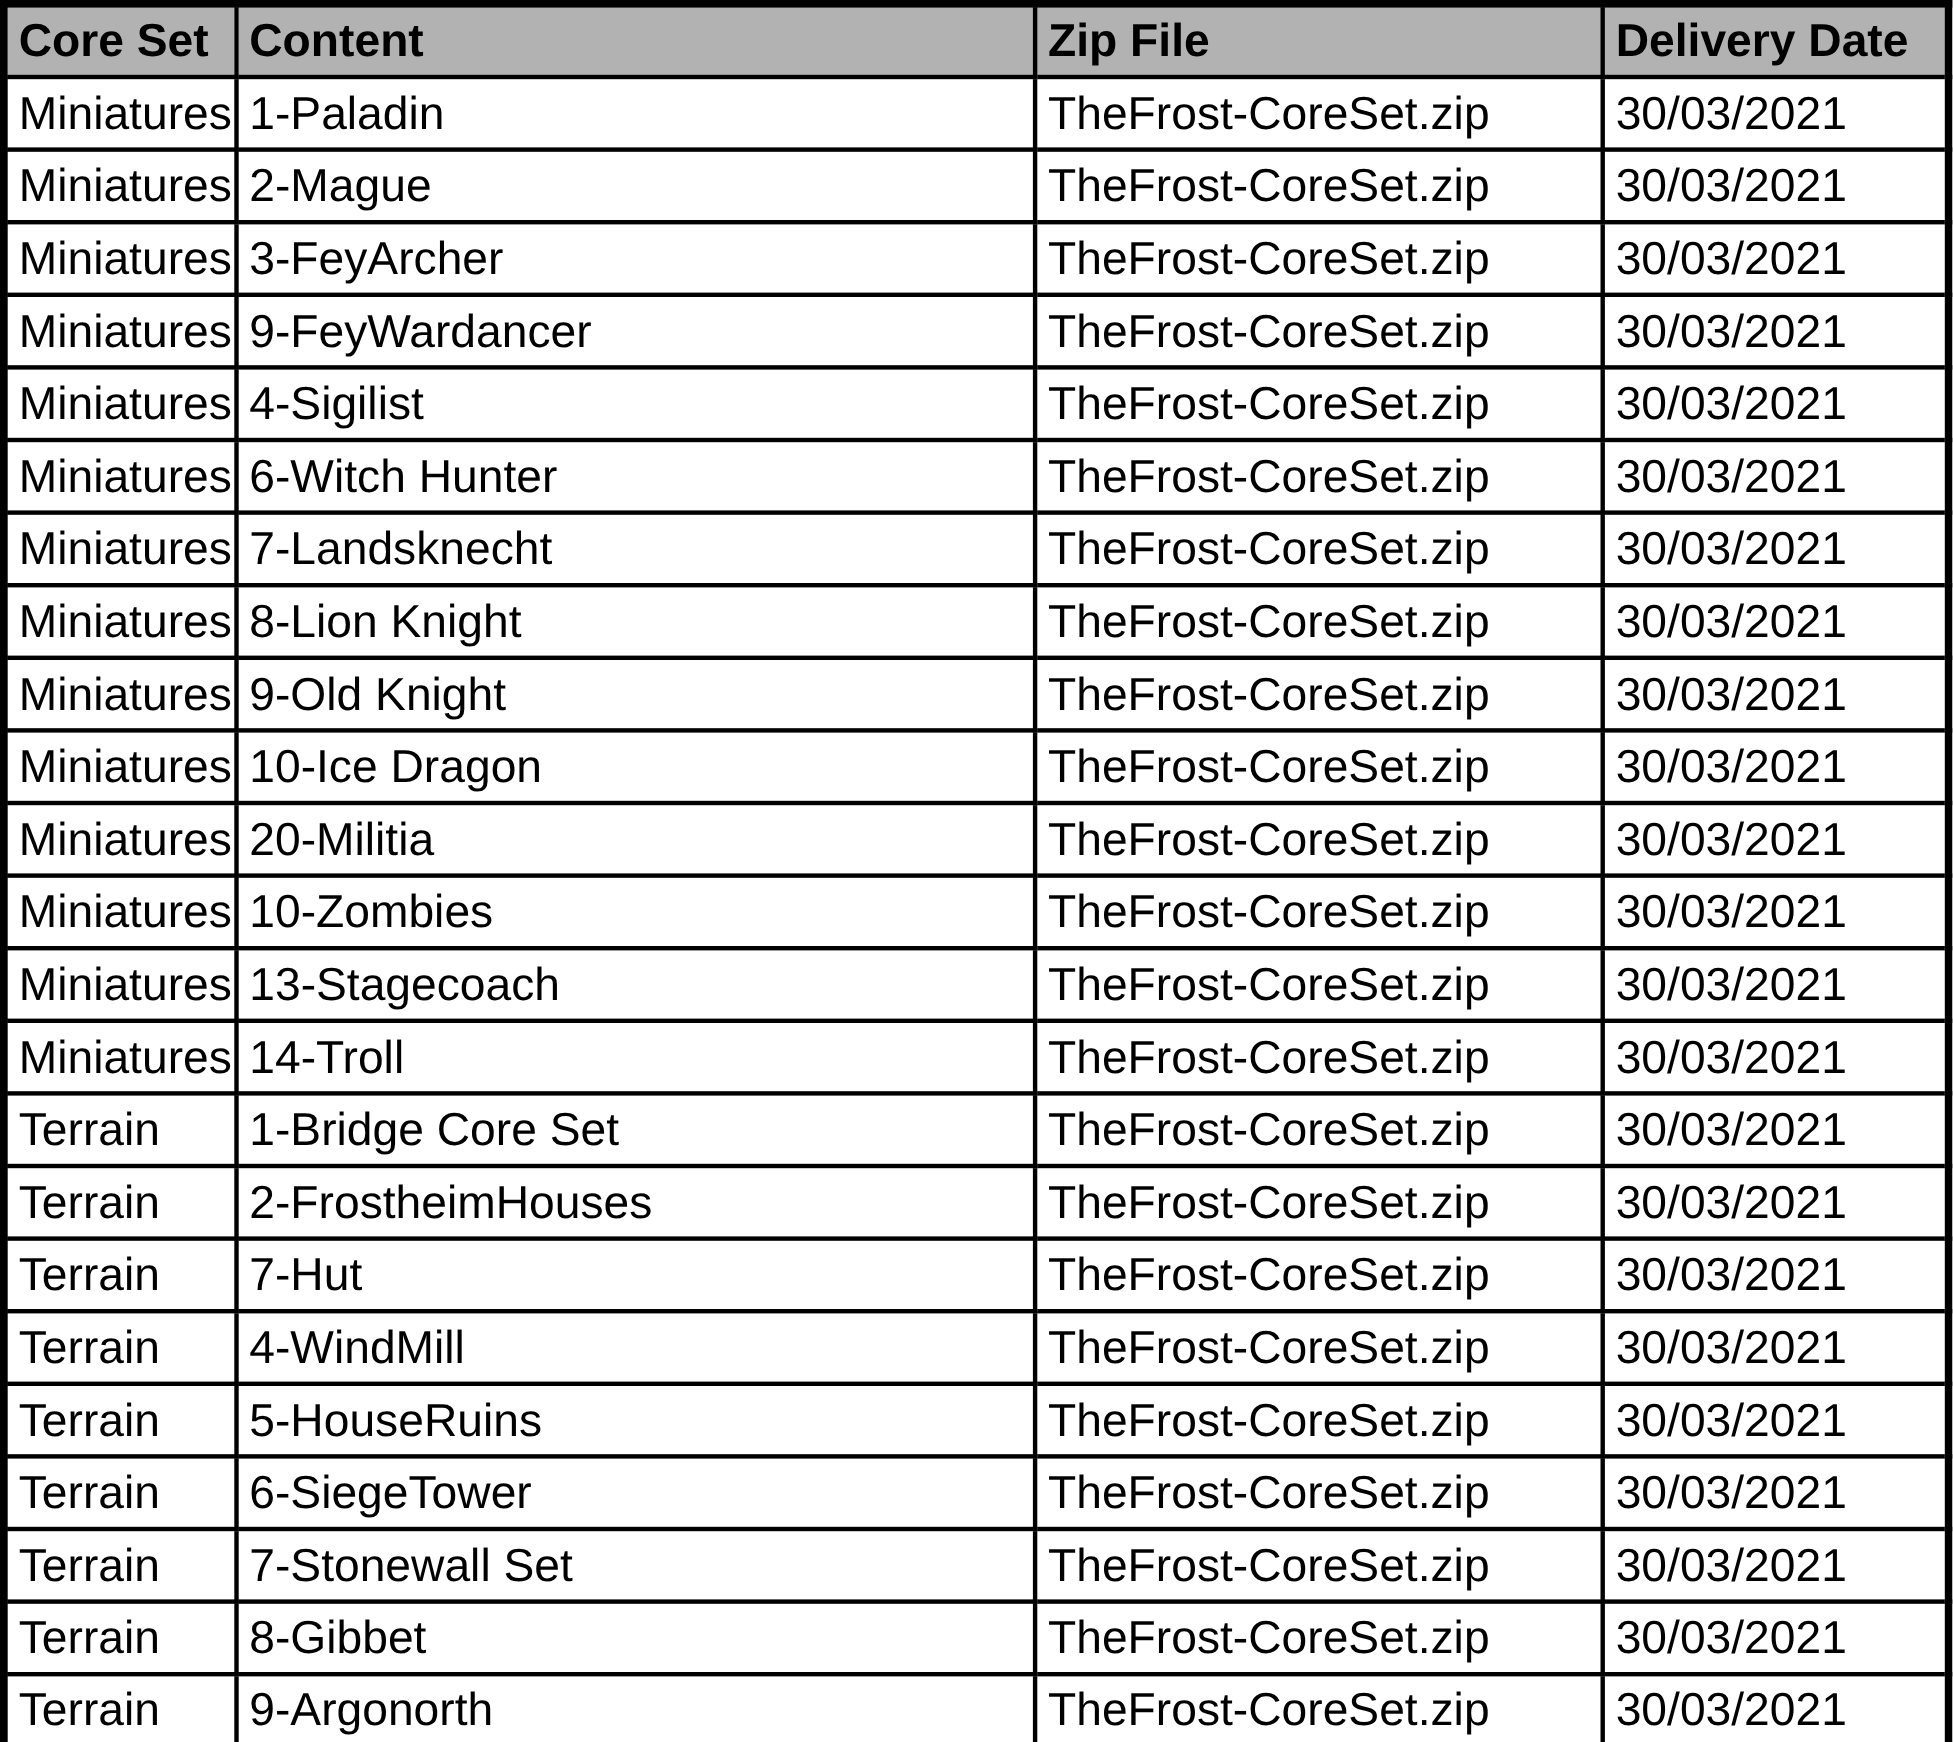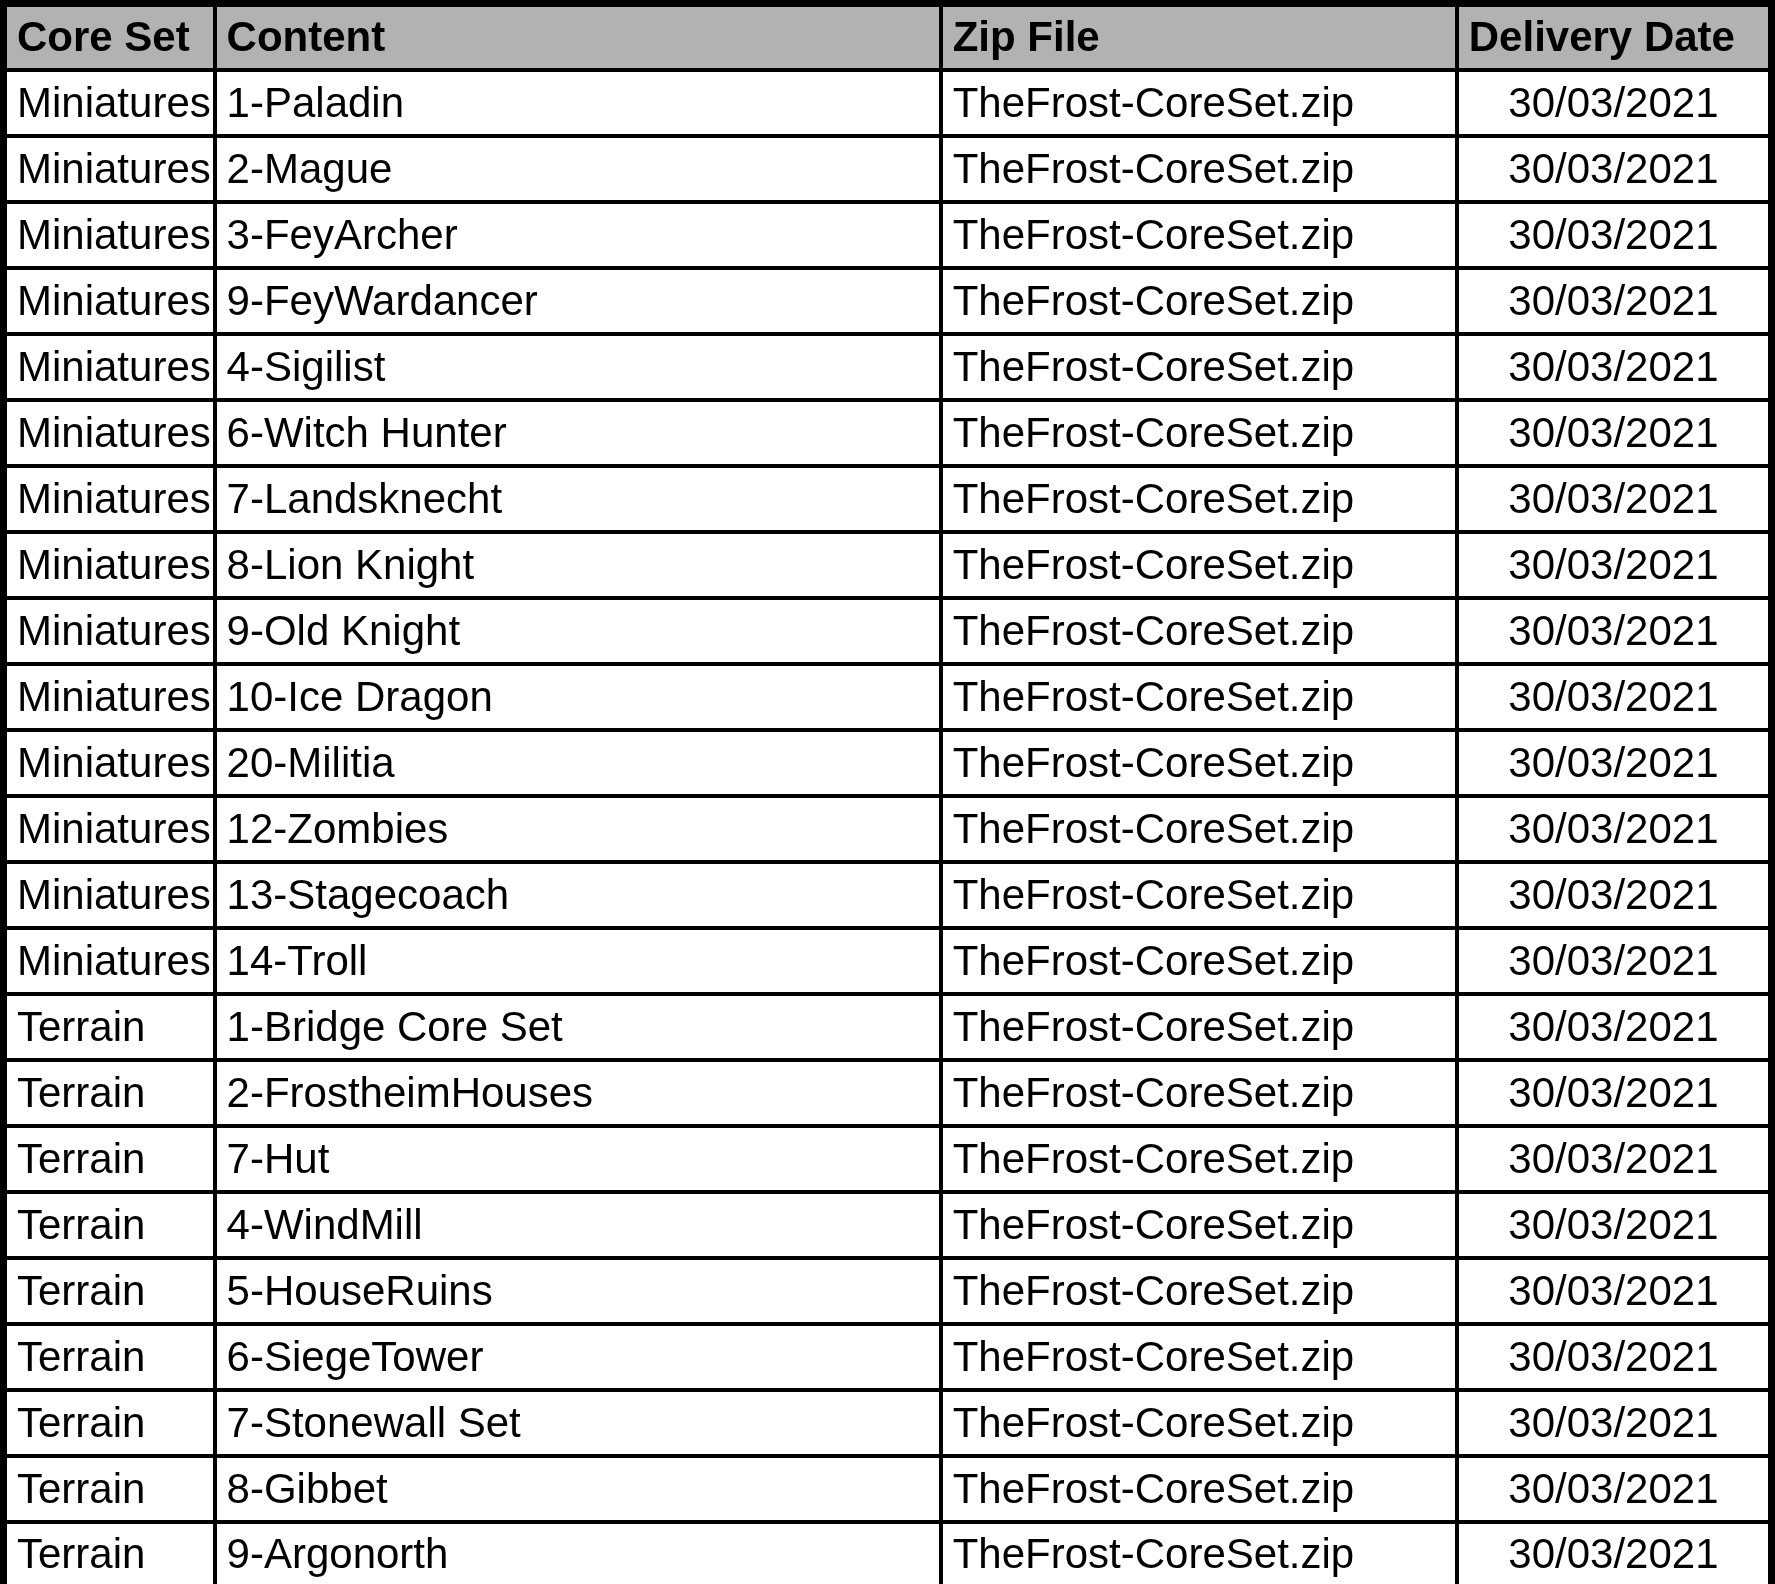--- a/index.html
+++ b/index.html
@@ -33,21 +33,21 @@
     overflow:hidden;
   }
   thead th{
     background:var(--header-bg);
     font-weight:bold;
   }
   tbody td{
     background:var(--row-bg);
   }
   tbody td:last-child{
-    text-align:center;
+    text-align:left;
   }
   tr{height:66px;}
 </style>
 </head>
 <body>
 
 <table>
   <colgroup>
     <col style="width:11.94%">
     <col style="width:41.07%">
@@ -124,21 +124,21 @@
         <td>30/03/2021</td>
       </tr>
       <tr>
         <td>Miniatures</td>
         <td>20-Militia</td>
         <td>TheFrost-CoreSet.zip</td>
         <td>30/03/2021</td>
       </tr>
       <tr>
         <td>Miniatures</td>
-        <td>12-Zombies</td>
+        <td>10-Zombies</td>
         <td>TheFrost-CoreSet.zip</td>
         <td>30/03/2021</td>
       </tr>
       <tr>
         <td>Miniatures</td>
         <td>13-Stagecoach</td>
         <td>TheFrost-CoreSet.zip</td>
         <td>30/03/2021</td>
       </tr>
       <tr>

